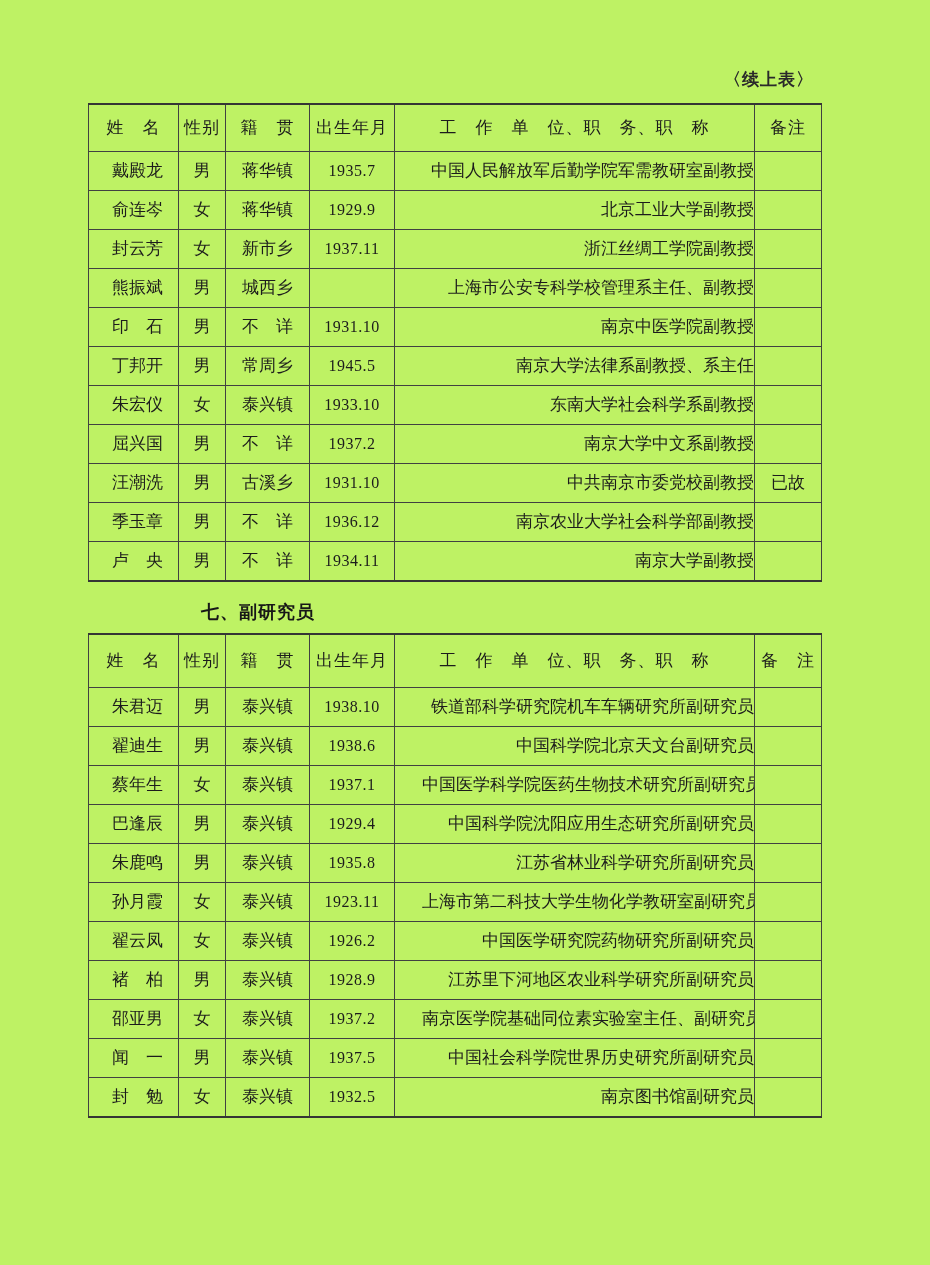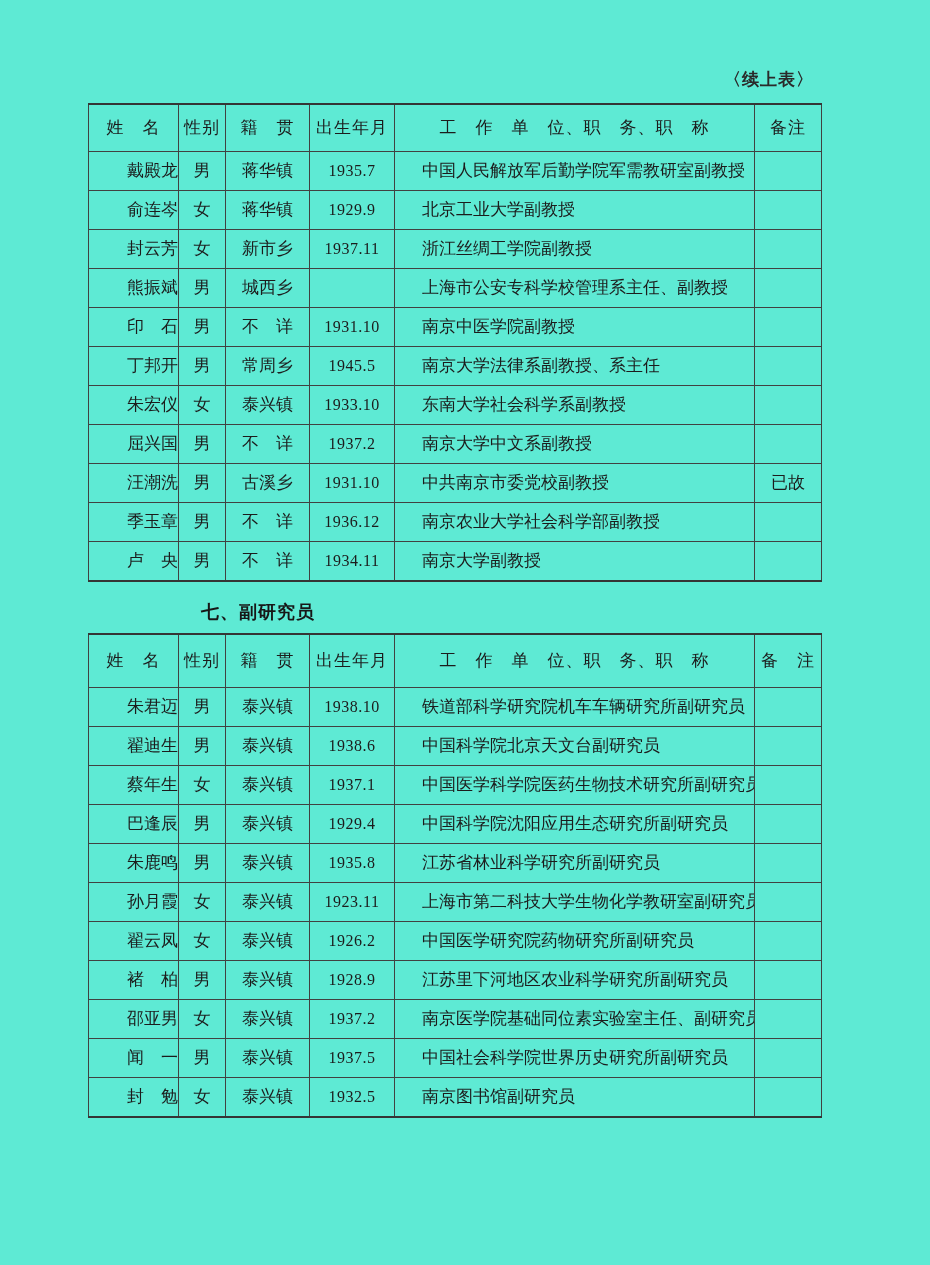--- a/index.html
+++ b/index.html
@@ -4,21 +4,21 @@
 <style>
   html,body{margin:0;padding:0;}
   body{
     background:#e9e9e9;
     font-family:"Liberation Serif","DejaVu Serif",serif;
   }
   .page{
     position:relative;
     width:930px;
     height:1265px;
-    background:#5eead4;
+    background:#bef264;
     color:#1c1c1c;
     overflow:hidden;
   }
   .cont-note{
     position:absolute;
     top:68px;
     left:724px;
     font-family:"Liberation Sans","DejaVu Sans",sans-serif;
     font-size:17px;
     font-weight:bold;
@@ -63,23 +63,23 @@
   }
   .t1 th{height:46px;}
   .t2 th{height:52px;}
   .roster td{height:38px;text-align:center;}
   .c0{width:89px;margin-left:48px;}
   .c1{width:46px;}
   .c2{width:83px;}
   .c3{width:84px;margin-left:26px;}
   .c4{width:359px;}
   .c5{width:66px;margin-top:37px;}
-  td.c0{text-align:right;padding-left:8px;}
+  td.c0{text-align:center;padding-left:8px;}
   td.c3{font-size:16px;letter-spacing:0.5px;}
-  td.c4{text-align:left;padding-left:27px;}
+  td.c4{text-align:right;padding-left:27px;}
 </style>
 </head>
 <body>
 
 <div class="page">
 
   <div class="cont-note">〈续上表〉</div>
 
   <table class="roster t1">
     <thead>

